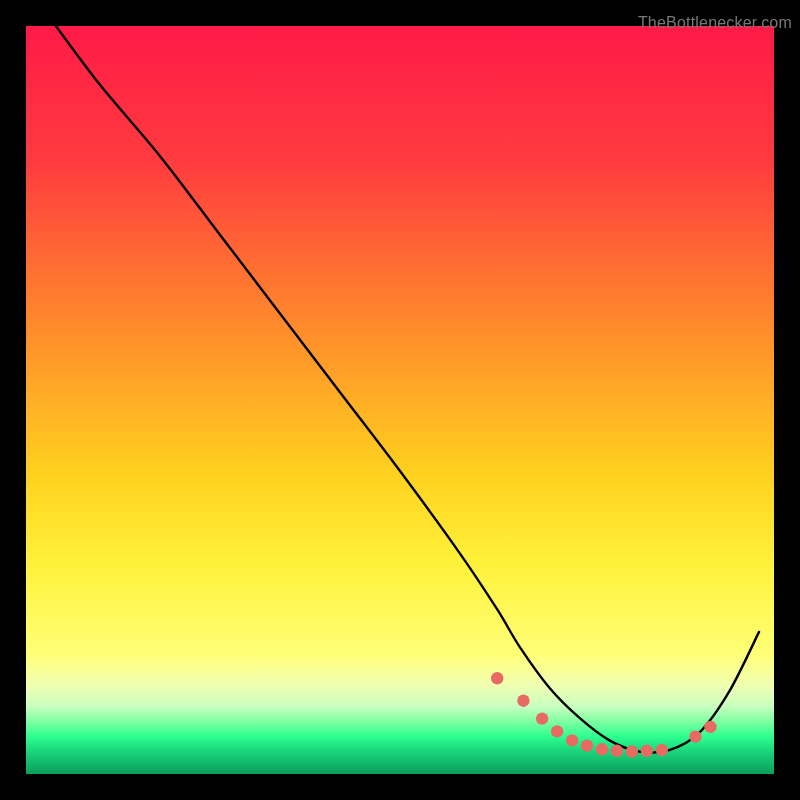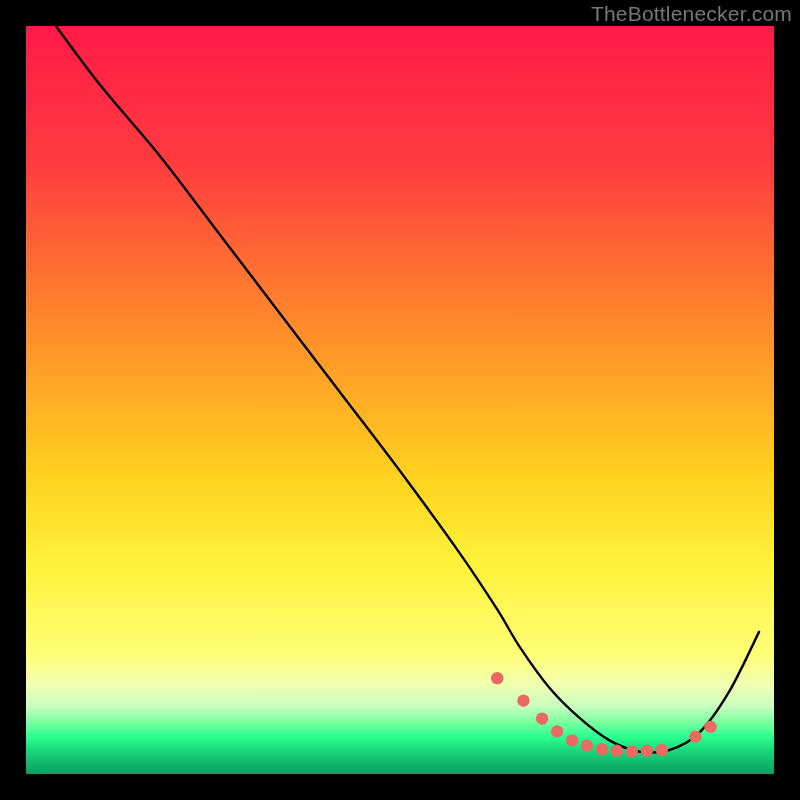--- a/index.html
+++ b/index.html
@@ -21,24 +21,24 @@
   }
   .plot-area {
     position: absolute;
     left: 0;
     top: 0;
     width: 748px;
     height: 748px;
   }
   .watermark {
     position: absolute;
-    top: 2px;
+    top: 14px;
     right: 8px;
     color: #777;
-    font-size: 21px;
+    font-size: 16px;
     font-weight: 500;
     letter-spacing: 0.2px;
   }
   svg {
     display: block;
   }
 </style>
 </head>
 <body>
 

